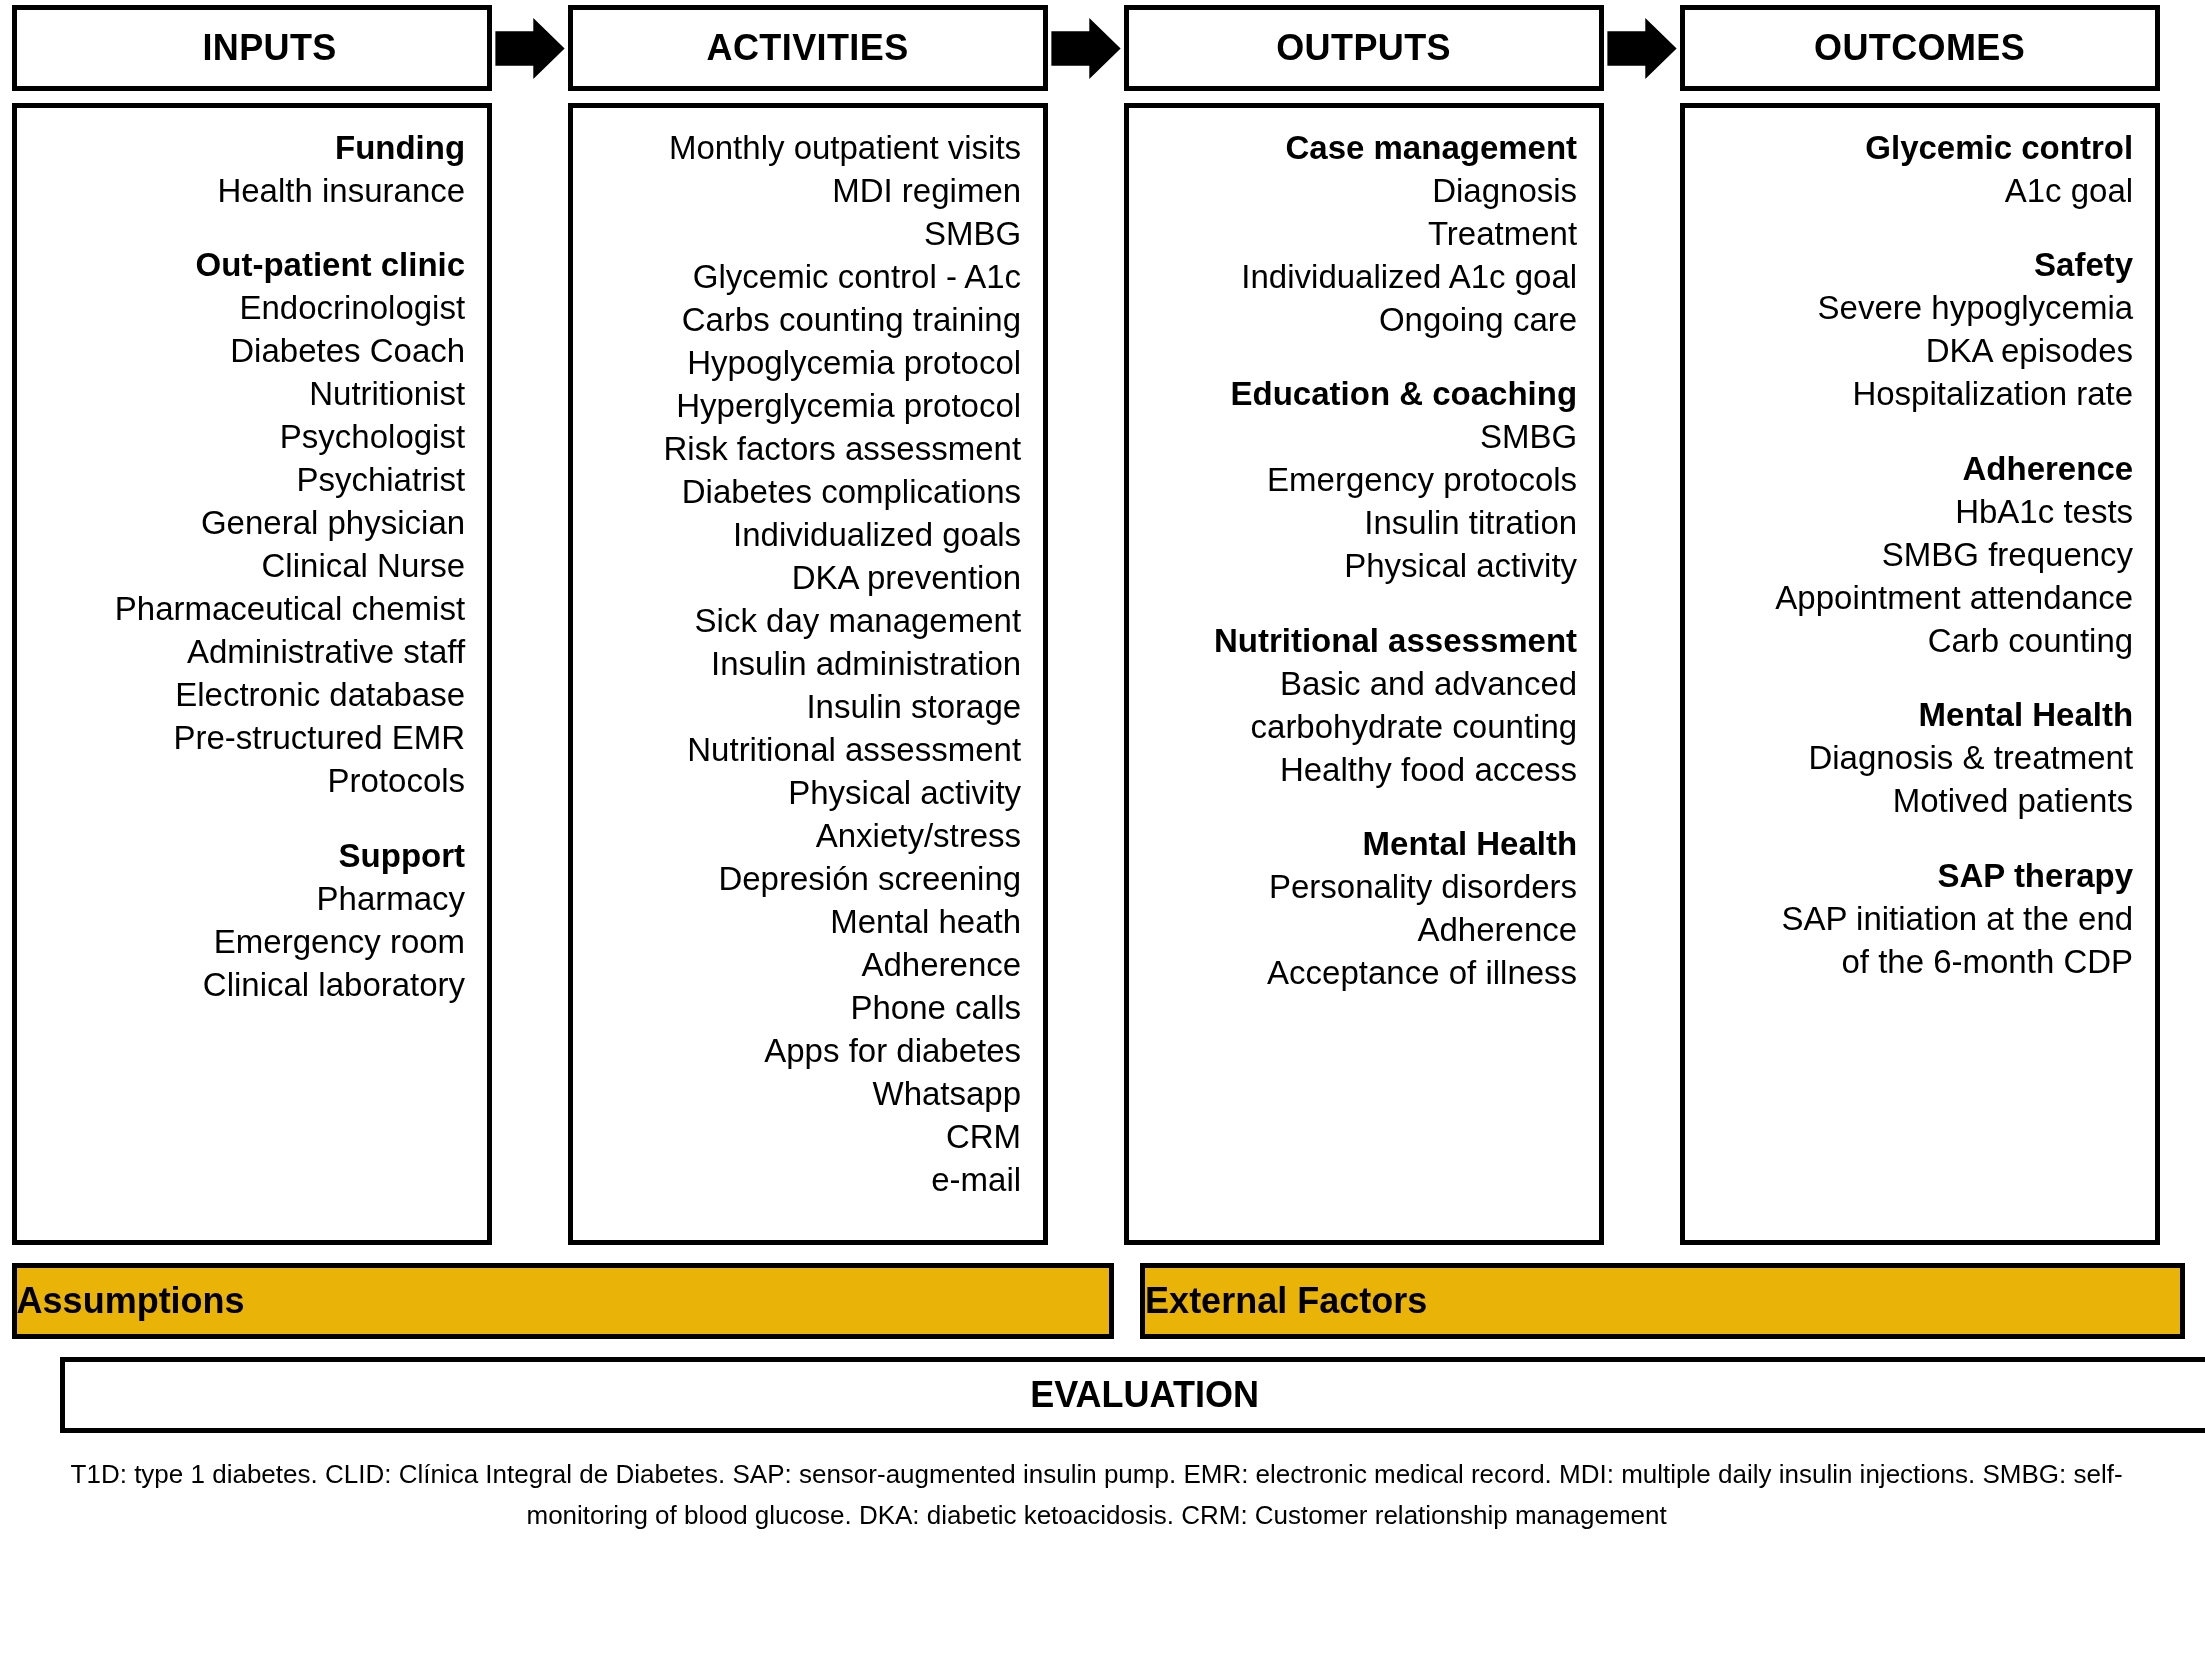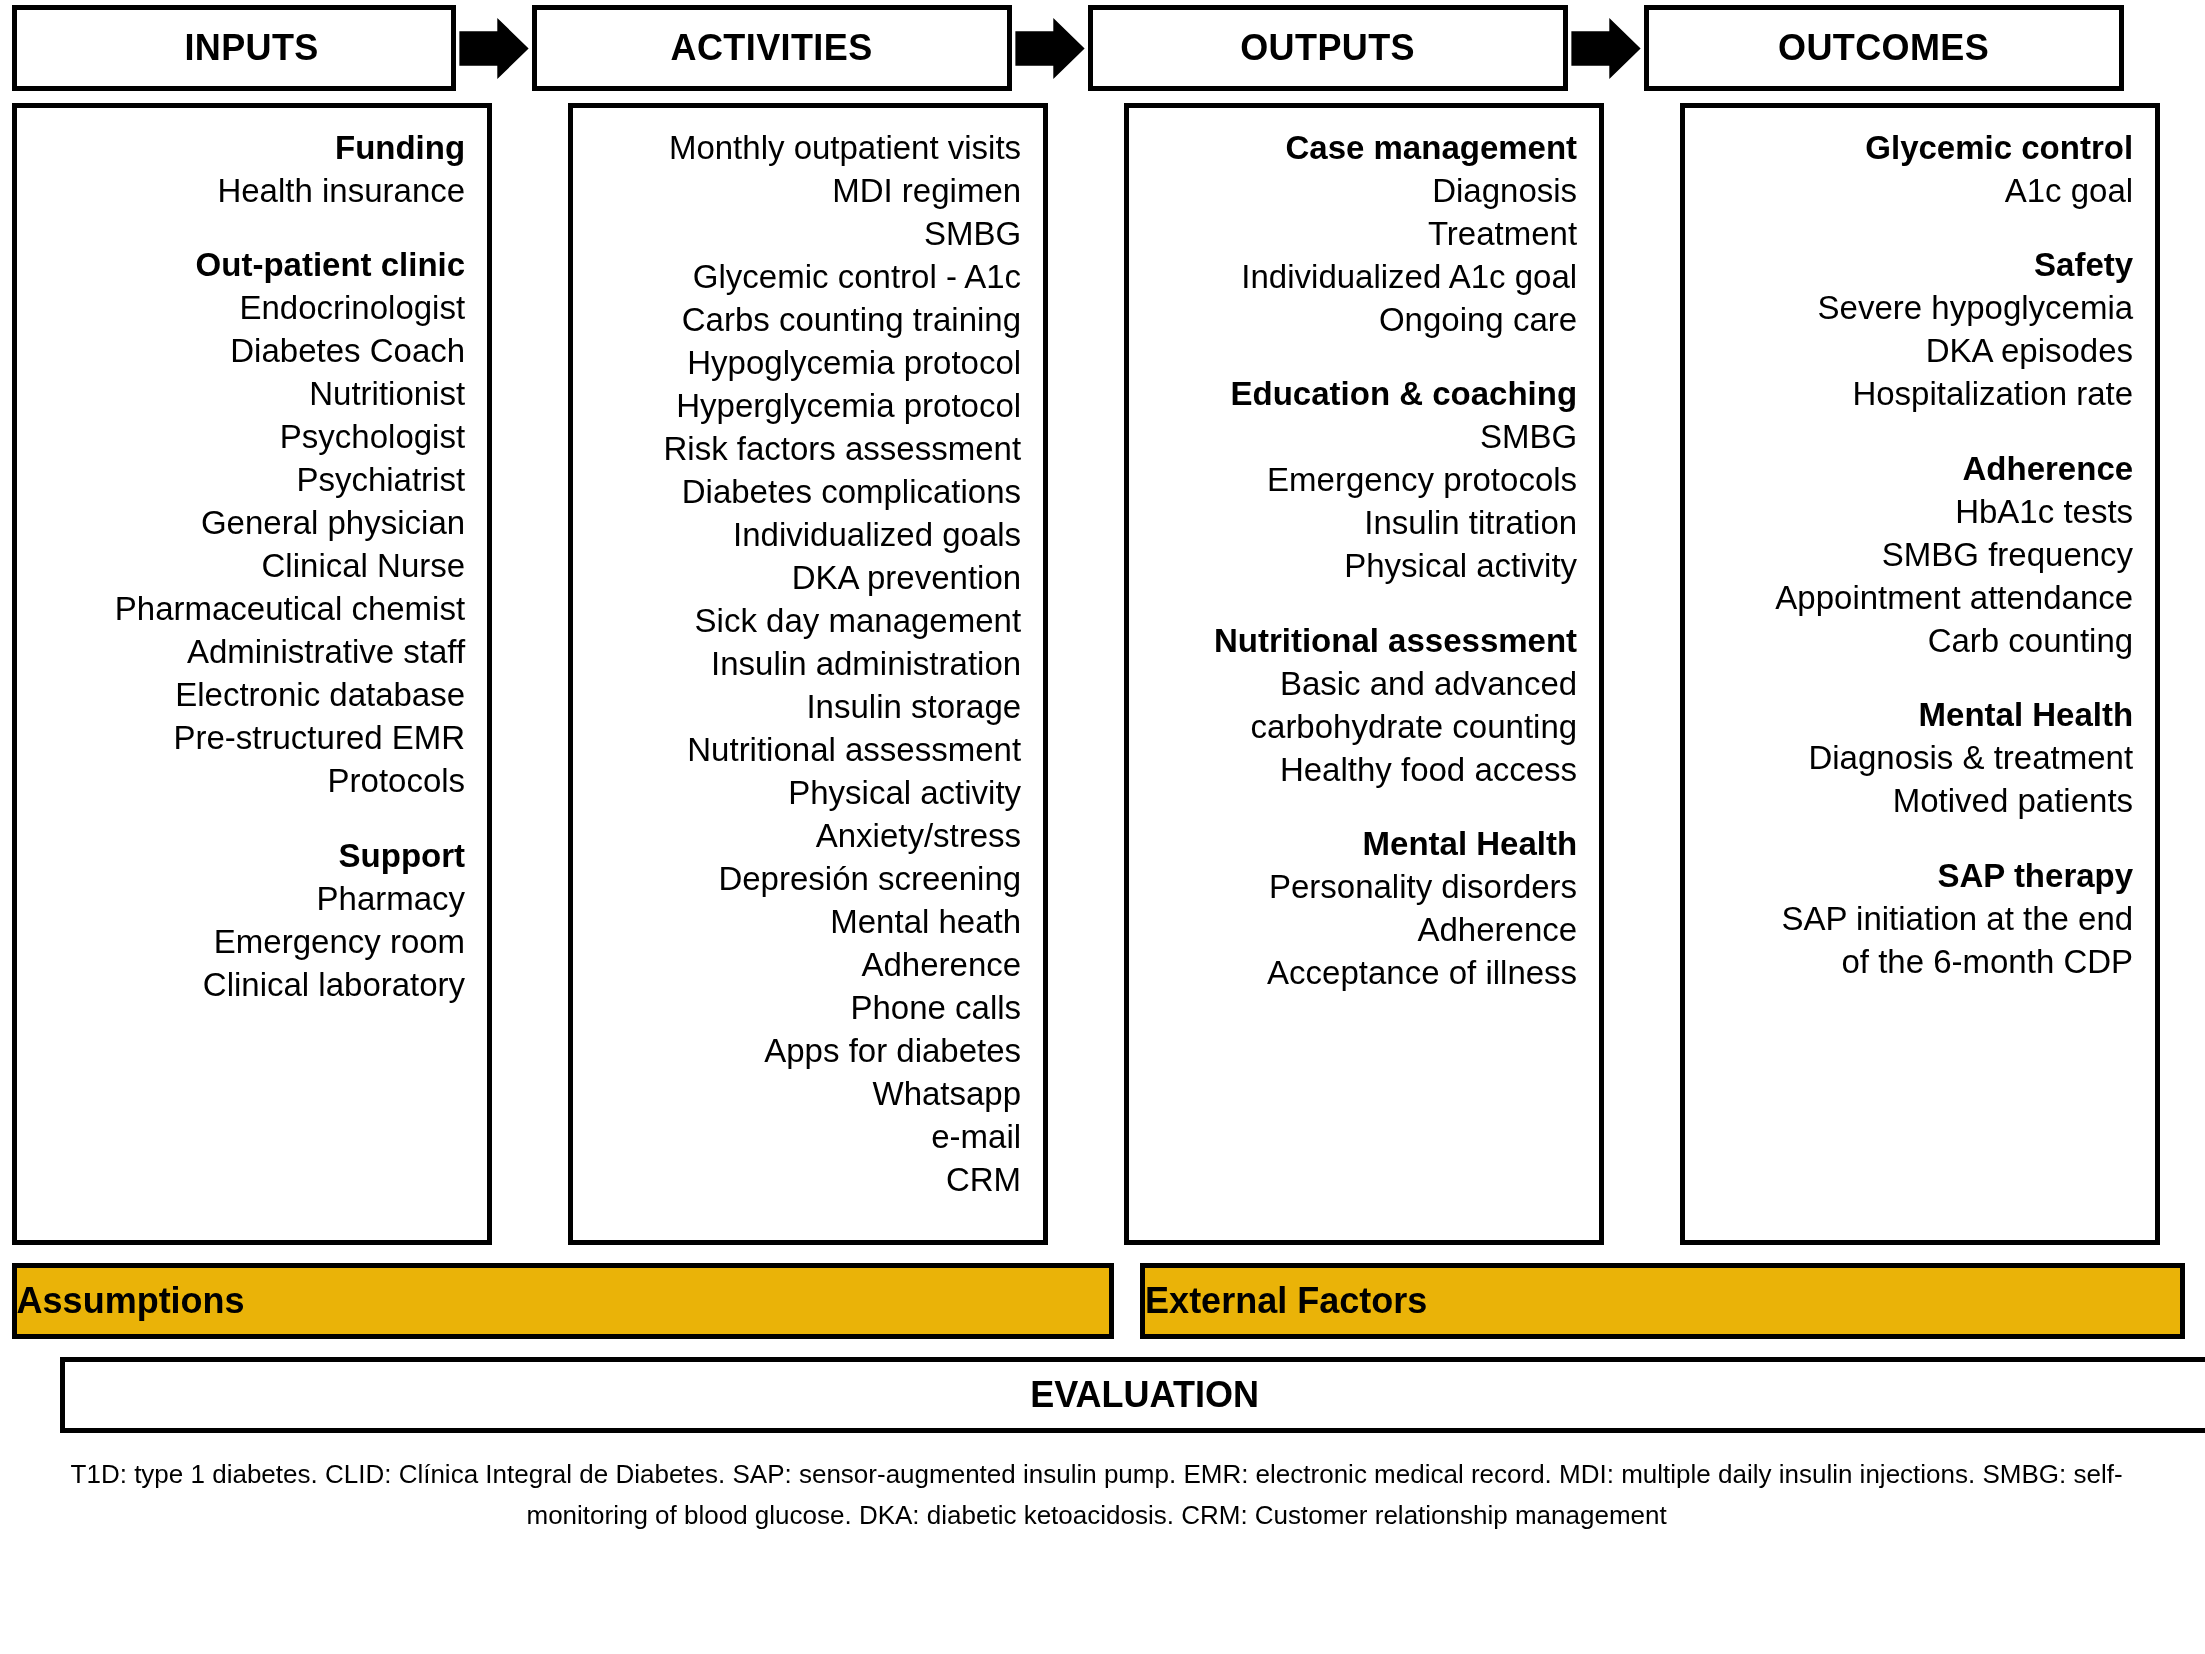--- a/index.html
+++ b/index.html
@@ -32,21 +32,21 @@
   .hdr-box {
     border: 5.8px solid #000;
     background: #fff;
     display: flex;
     align-items: center;
     justify-content: center;
     font-weight: bold;
     font-size: 36px;
     letter-spacing: 0.4px;
   }
-  .hdr-1 { width: 444px; padding-left: 36px; }
+  .hdr-1 { width: 480px; padding-left: 36px; }
   .hdr-2 { width: 480px; }
   .hdr-3 { width: 480px; }
   .hdr-4 { width: 480px; }
 
   .arrow {
     width: 76px;
     display: flex;
     align-items: center;
     justify-content: center;
     flex: none;
@@ -212,22 +212,22 @@
       <div class="item">Insulin storage</div>
       <div class="item">Nutritional assessment</div>
       <div class="item">Physical activity</div>
       <div class="item">Anxiety/stress</div>
       <div class="item">Depresión screening</div>
       <div class="item">Mental heath</div>
       <div class="item">Adherence</div>
       <div class="item">Phone calls</div>
       <div class="item">Apps for diabetes</div>
       <div class="item">Whatsapp</div>
+      <div class="item">CRM</div>
       <div class="item">e-mail</div>
-      <div class="item">CRM</div>
     </div>
 
     <div class="col-box col-3">
       <div class="grp">
         <div class="grp-title">Case management</div>
         <div class="item">Diagnosis</div>
         <div class="item">Treatment</div>
         <div class="item">Individualized A1c goal</div>
         <div class="item">Ongoing care</div>
       </div>

